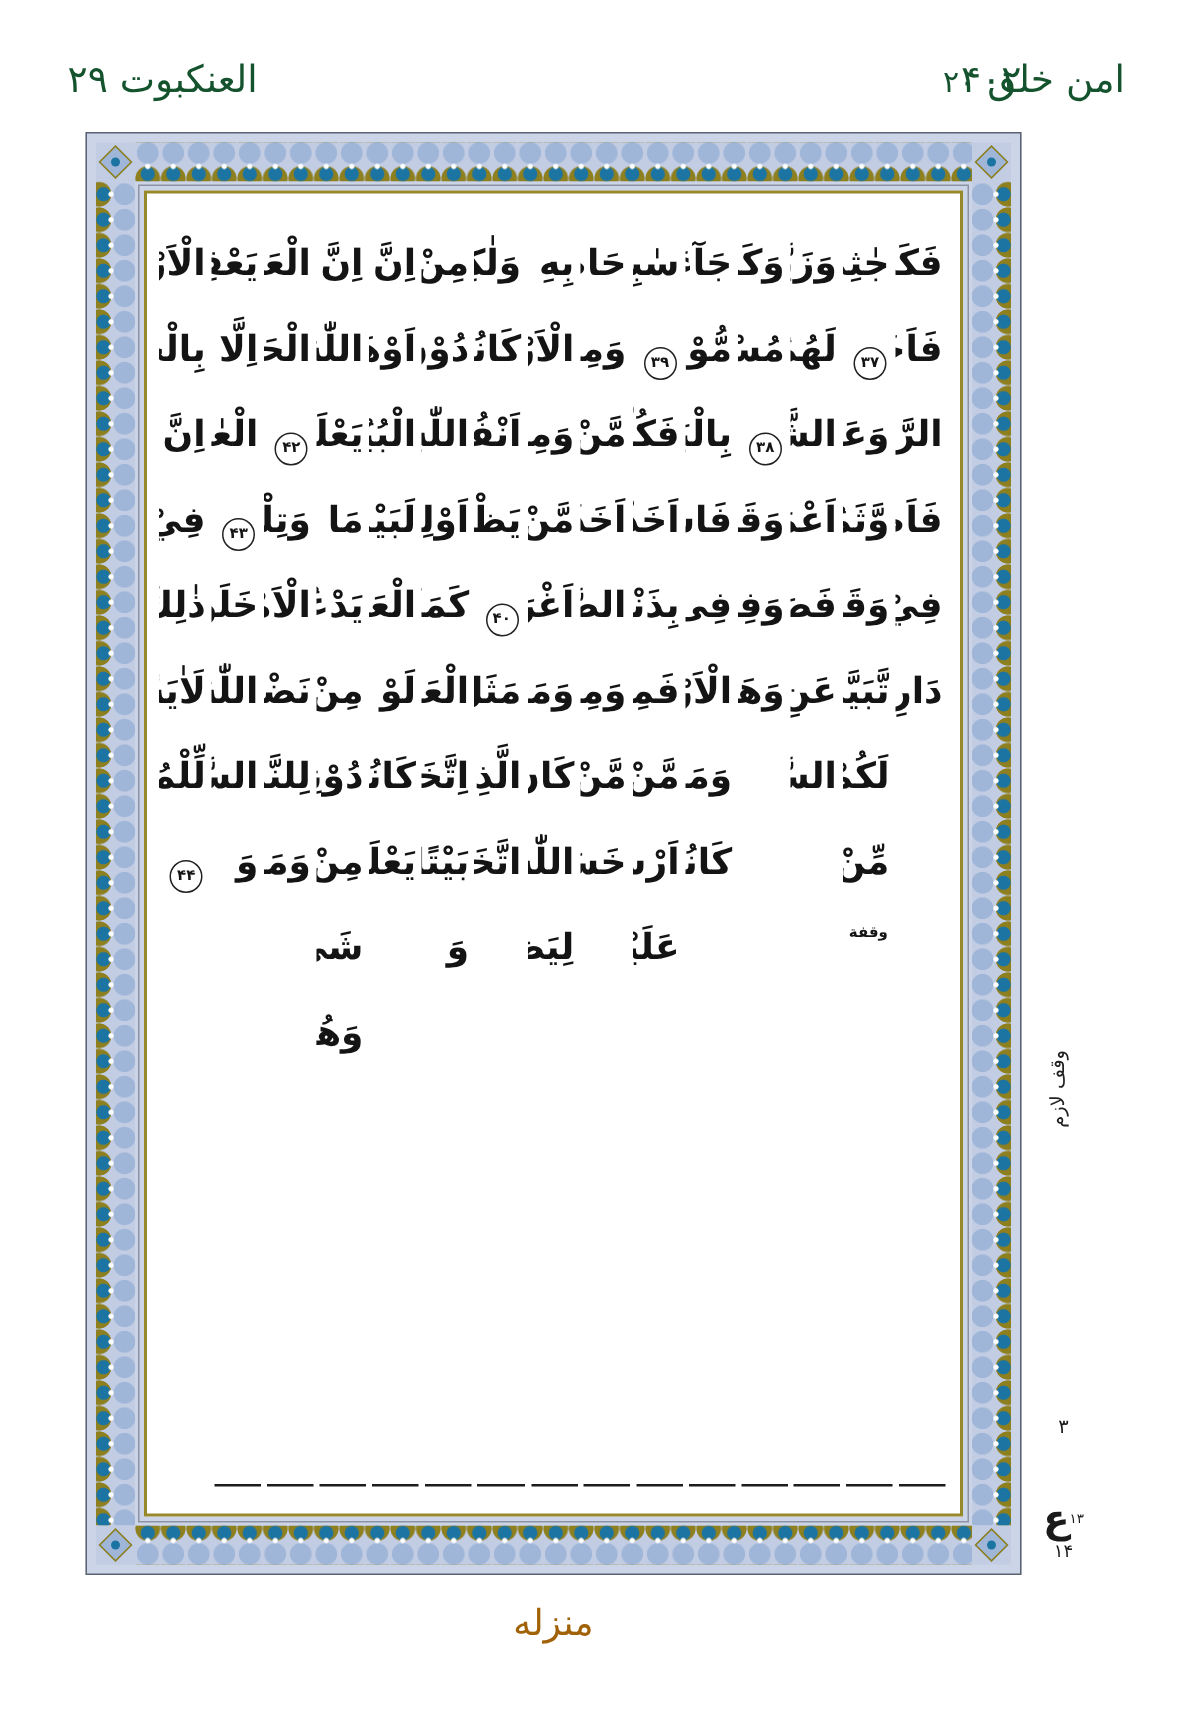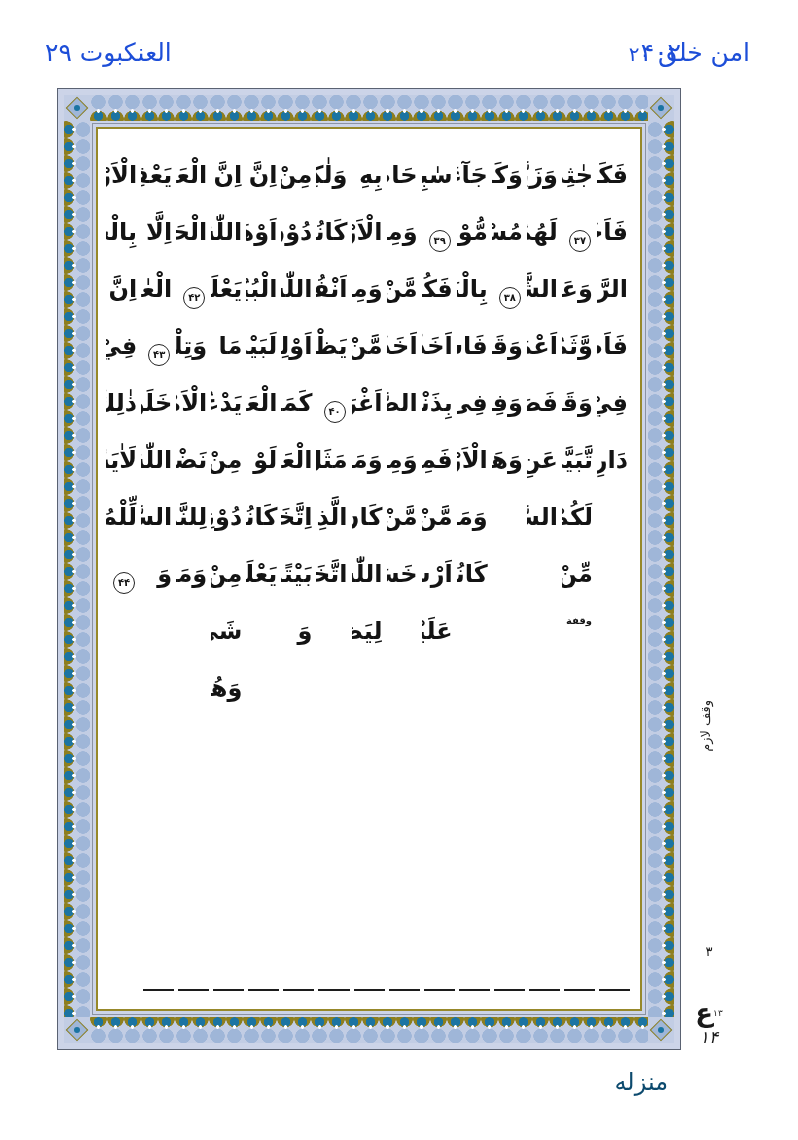--- a/index.html
+++ b/index.html
@@ -4,21 +4,21 @@
 <style>
   * { margin:0; padding:0; box-sizing:border-box; }
   html,body { background:#ffffff; }
   body { font-family:"DejaVu Sans", sans-serif; }
   #page {
     position:relative; width:798px; height:1140px; background:#ffffff;
     overflow:hidden; direction:rtl;
   }
 
   
-  .hdr { position:absolute; top:38px; font-size:25px; color:#1d4ed8; direction:rtl; white-space:nowrap; }
+  .hdr { position:absolute; top:38px; font-size:25px; color:#14532d; direction:rtl; white-space:nowrap; }
   .hdr-right { right:48px; }
   .hdr-left  { left:45px; }
   .hdr-center{ left:57px; width:624px; }
   .hdr .small { font-size:20px; }
 
   
   .frame {
     position:absolute; left:57px; top:88px; width:624px; height:962px;
     background:#ccd4e8; border:1px solid #5a6272;
   }
@@ -90,26 +90,26 @@
     transform:rotate(-90deg); transform-origin:0 0;
     font-size:13px; color:#222; direction:rtl; text-align:right; white-space:nowrap;
   }
   .ruku-marker {
     position:absolute; left:688px; top:945px; width:42px;
     text-align:center; color:#1a1a1a; direction:rtl; line-height:1.1;
   }
   .ruku-marker .r-top { font-size:13px; display:block; }
   .ruku-marker .r-ayn { font-size:26px; display:block; font-weight:700;margin-top:40px; }
   .ruku-marker .r-ayn .inner { font-size:9px; font-weight:400; vertical-align:6px; }
-  .ruku-marker .r-bottom { font-size:17px; display:block;font-style:italic; }
+  .ruku-marker .r-bottom { font-size:12px; display:block; }
 
   
   .footer-manzil {
-    position:absolute; left:44px; width:624px; top:1068px;
-    text-align:right; font-size:24px; color:#0c4a6e; direction:rtl;
+    position:absolute; left:57px; width:624px; top:1068px;
+    text-align:center; font-size:24px; color:#a16207; direction:rtl;
   }
 </style>
 </head>
 <body>
 
 <div id="page">
 
   <div class="hdr hdr-right">
     <span>امن خلق</span>
     <span class="small">۲۰</span>

